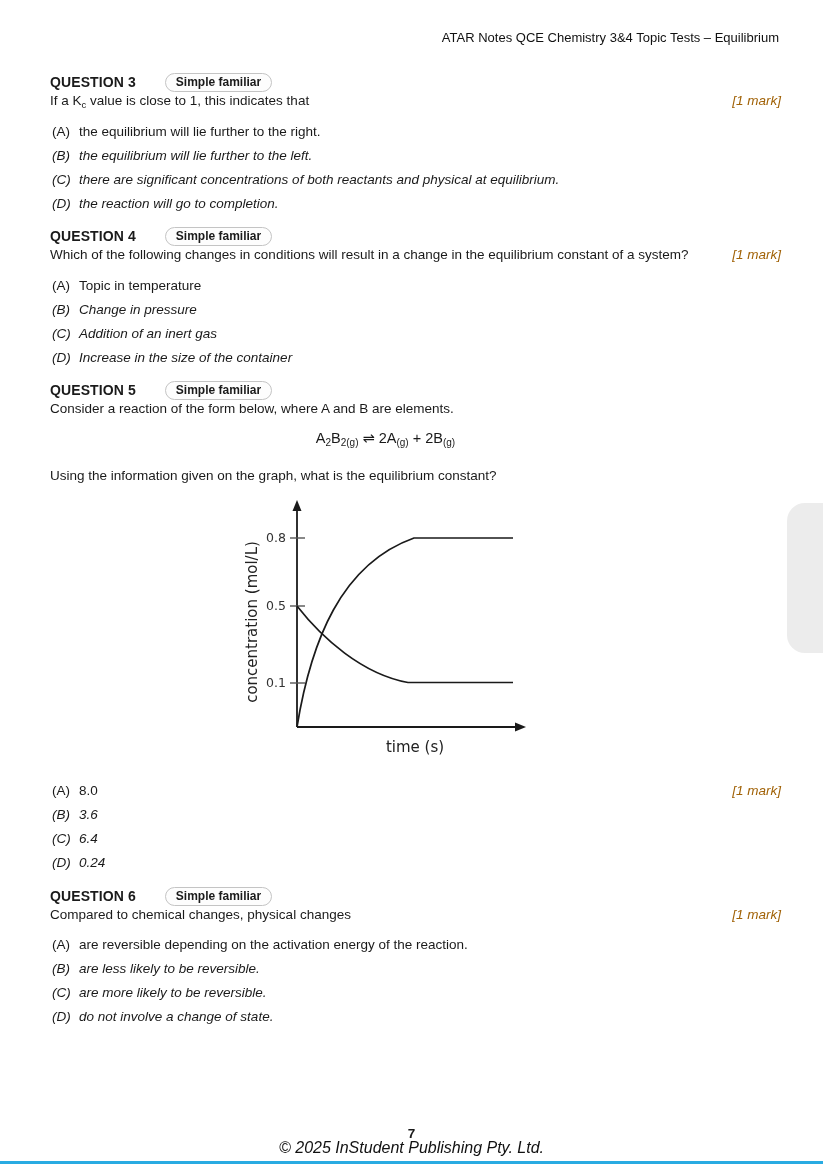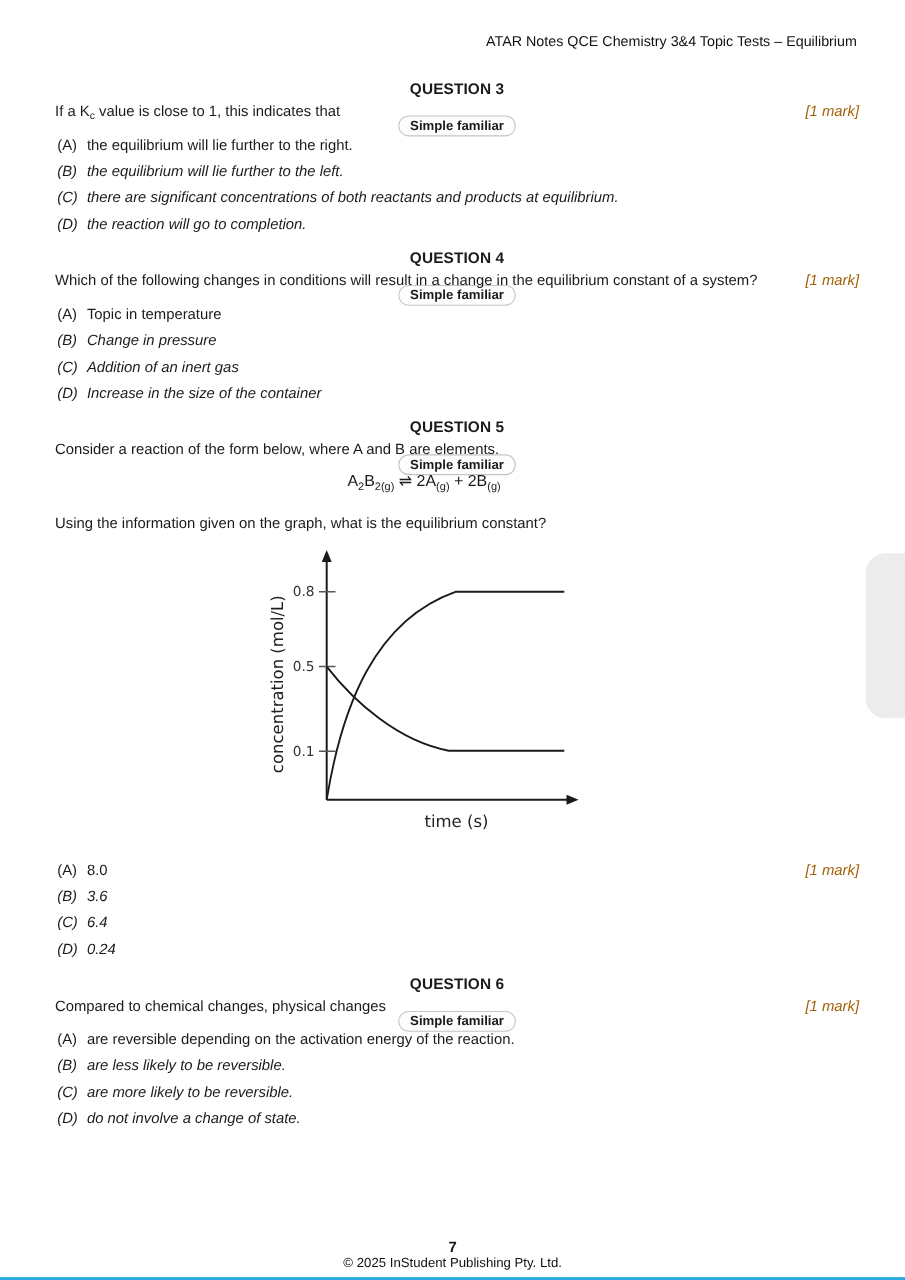--- a/index.html
+++ b/index.html
@@ -7,21 +7,21 @@
     position:relative; width:823px; height:1164px; margin:0 auto;
     background:#ffffff; overflow:hidden;
     font-family:"Liberation Sans","DejaVu Sans",sans-serif;
     color:#1a1a1a; font-size:13.5px;
   }
   .header {
     position:absolute; top:30px; left:50px; right:44px;
     text-align:right; font-size:13px; color:#111;
   }
   .question { position:absolute; left:50px; width:731px; }
-  .q-head { display:flex; align-items:center; gap:17px; height:20px;flex-direction:column; }
+  .q-head { display:flex; align-items:center; gap:29px; height:20px; }
   .q-num { font-weight:bold; font-size:14px; letter-spacing:0.1px; }
   .badge {
     font-weight:bold; font-size:12px; color:#1a1a1a;
     border:1.5px solid #c4c4c4; border-radius:10px; background:#fdfdfd;
     padding:1px 10px 2px 10px; line-height:14px;
   }
   .row { position:relative; }
   .q-prompt { line-height:17px; }
   .marks { position:absolute; right:0; top:0; font-style:italic; color:#a16207; }
   ul.options { list-style:none; margin:14px 0 0 0; padding:0 0 0 2px; }
@@ -32,21 +32,21 @@
   .equation {
     margin-top:13px; height:20px; width:100%; text-align:center;
     transform:translateX(-30px); font-size:14.5px;
   }
   .equation sub { font-size:10px; }
   .q-text2 { margin-top:17px; line-height:17px; }
   .graph-wrap { margin-top:12px; margin-left:178px; width:312px; height:262px; }
   .graph-wrap svg { display:block; font-family:"DejaVu Sans",sans-serif; }
   .footer { position:absolute; left:0; right:0; top:1126px; text-align:center; }
   .footer .pgnum { font-weight:bold; font-size:13.5px; line-height:15px; }
-  .footer .copy { font-size:12px; line-height:14px; color:#111; }
+  .footer .copy { font-size:16px; line-height:14px; color:#111;font-style:italic; }
   .side-tab {
     position:absolute; top:503px; right:-18px; width:54px; height:150px;
     background:#ececec; border-radius:18px;
     display:flex; align-items:center; justify-content:flex-start;
   }
   .side-tab span {
     writing-mode:vertical-rl; white-space:nowrap; margin-left:7px;
     font-size:11.5px; color:#2b2b2b; letter-spacing:0.2px;
     width:100%; text-align:center;
   }
@@ -66,21 +66,21 @@
       <span class="q-num">QUESTION 3</span>
       <span class="badge">Simple familiar</span>
     </div>
     <div class="q-prompt row">
       <span><span>If a K</span><sub>c</sub><span> value is close to 1, this indicates that</span></span>
       <span class="marks">[1 mark]</span>
     </div>
     <ul class="options">
       <li><span class="opt-label">(A)</span><span>the equilibrium will lie further to the right.</span></li>
       <li><span class="opt-label">(B)</span><span>the equilibrium will lie further to the left.</span></li>
-      <li><span class="opt-label">(C)</span><span>there are significant concentrations of both reactants and products at equilibrium.</span></li>
+      <li><span class="opt-label">(C)</span><span>there are significant concentrations of both reactants and physical at equilibrium.</span></li>
       <li><span class="opt-label">(D)</span><span>the reaction will go to completion.</span></li>
     </ul>
   </section>
 
   <section class="question" style="top:226px">
     <div class="q-head">
       <span class="q-num">QUESTION 4</span>
       <span class="badge">Simple familiar</span>
     </div>
     <div class="q-prompt row">

